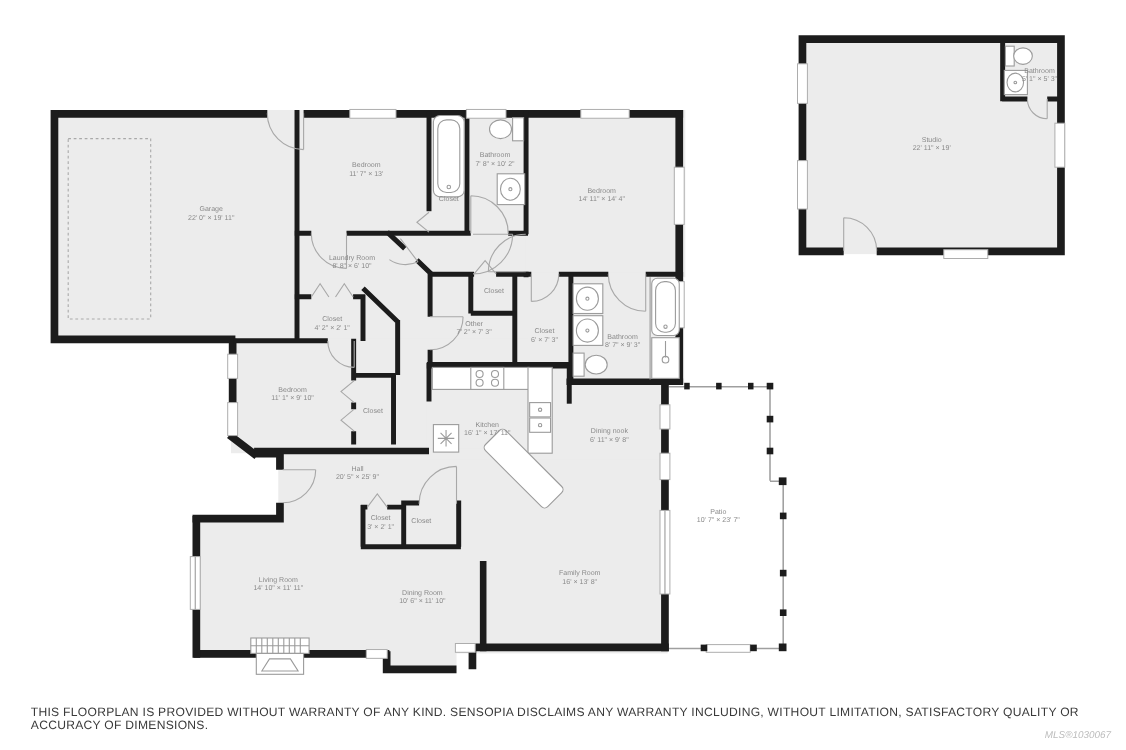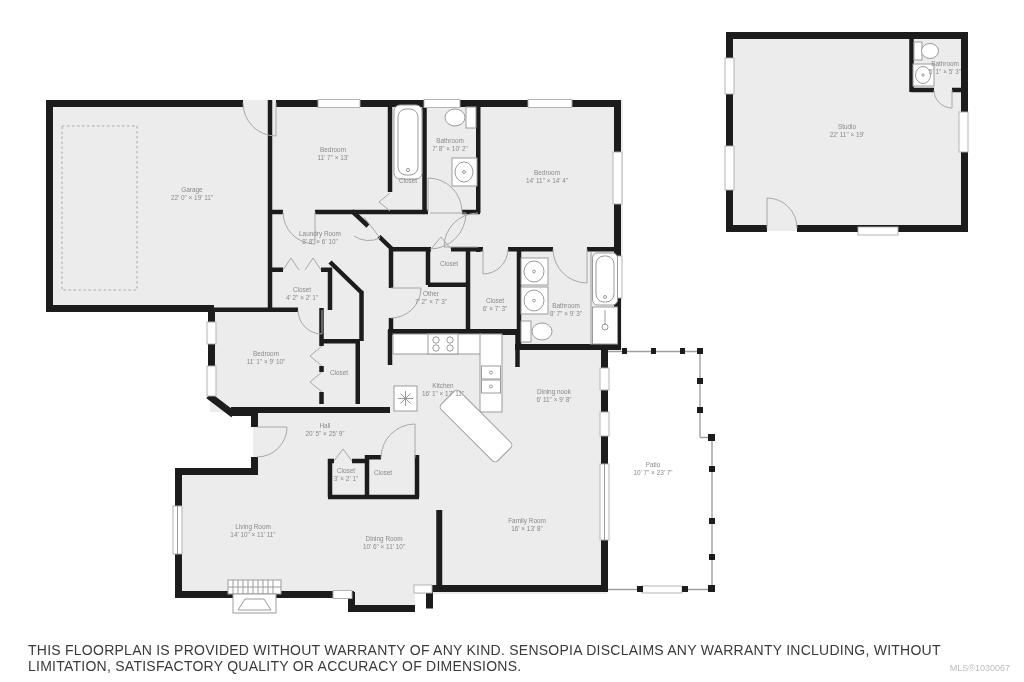--- a/index.html
+++ b/index.html
@@ -1,21 +1,21 @@
 <!DOCTYPE html>
 <html><head>
 <meta charset="utf-8">
 <style>
   html,body{margin:0;padding:0;background:#fff;}
   body{width:1024px;height:682px;overflow:hidden;font-family:"Liberation Sans",sans-serif;position:relative;}
   #plan-wrap{position:absolute;inset:0;}
   svg{display:block;}
   .room-label{fill:#8a8a8a;font-size:6.4px;font-family:"Liberation Sans",sans-serif;text-anchor:middle;}
-  #footer-disclaimer{position:absolute;left:28px;top:642px;font-size:14px;letter-spacing:.25px;color:#3a3a3a;}
-  #mls-number{position:absolute;right:14px;top:663px;font-size:9px;color:#bdbdbd;}
+  #footer-disclaimer{position:absolute;left:28px;top:642px;font-size:11px;letter-spacing:.25px;color:#3a3a3a;}
+  #mls-number{position:absolute;right:14px;top:663px;font-size:9px;color:#bdbdbd;font-style:italic;}
   .wall-ext{stroke:#1c1c1c;stroke-width:7;fill:none;stroke-linecap:butt;}
   .wall-int{stroke:#1c1c1c;stroke-width:4.5;fill:none;stroke-linecap:butt;}
   .wall-mid{stroke:#1c1c1c;stroke-width:6;fill:none;stroke-linecap:butt;}
   .fix{stroke:#9b9b9b;stroke-width:1;fill:#fff;}
   .fixl{stroke:#9b9b9b;stroke-width:1;fill:none;}
   .arc{stroke:#a8a8a8;stroke-width:1;fill:none;}
   .win{fill:#fff;stroke:#adadad;stroke-width:.9;}
   .thinw{stroke:#9f9f9f;stroke-width:1.4;fill:none;}
   .post{fill:#1c1c1c;}
   .floor{fill:#ececec;}

